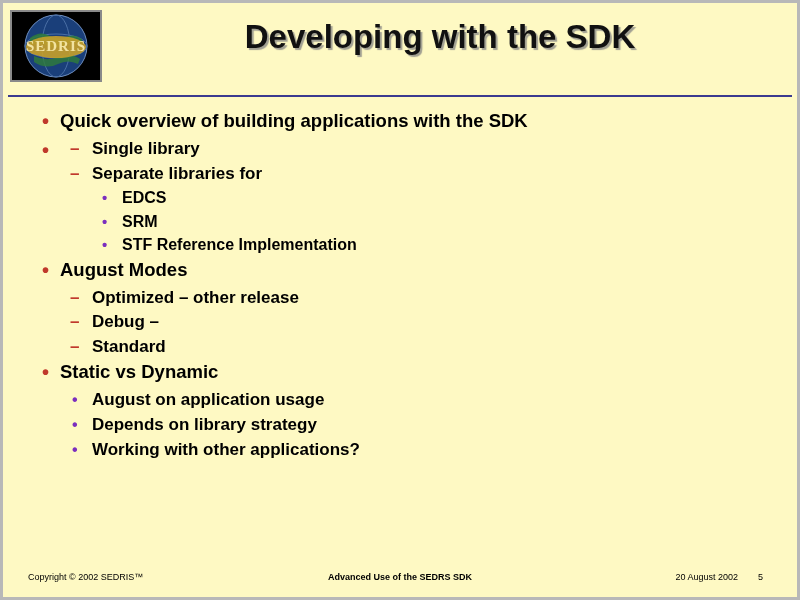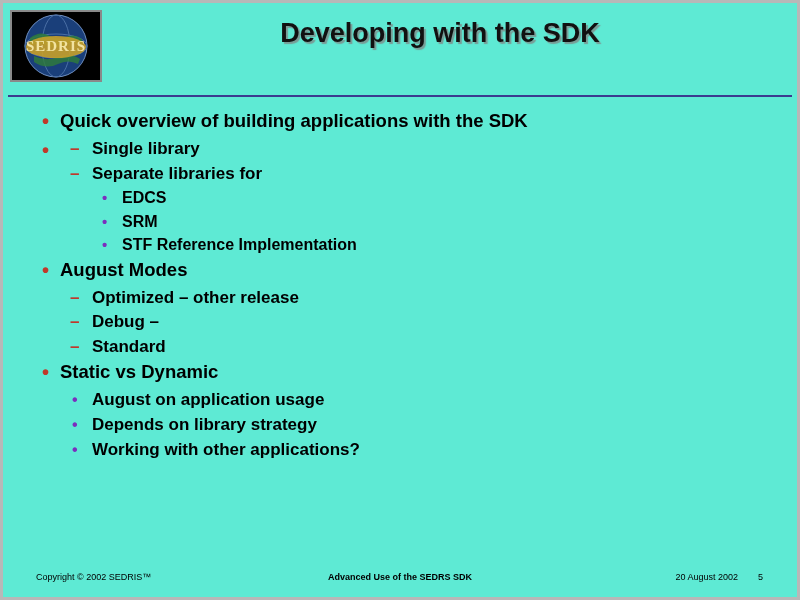--- a/index.html
+++ b/index.html
@@ -10,21 +10,21 @@
     width: 800px;
     height: 600px;
     background: #ffffff;
     font-family: "Liberation Sans", sans-serif;
     overflow: hidden;
   }
   .slide {
     position: relative;
     width: 800px;
     height: 600px;
-    background: #5eead4;
+    background: #fef9c3;
     box-sizing: border-box;
   }
   
   .frame-top, .frame-bottom, .frame-left, .frame-right {
     position: absolute;
     background: #b8b8b8;
   }
   .frame-top { left: 0; top: 0; width: 800px; height: 3px; }
   .frame-bottom { left: 0; bottom: 0; width: 800px; height: 3px; }
   .frame-left { left: 0; top: 0; width: 3px; height: 600px; }
@@ -44,21 +44,21 @@
   }
   .logo svg { display: block; }
 
   
   .title {
     position: absolute;
     left: 110px;
     top: 18px;
     width: 660px;
     text-align: center;
-    font-size: 27px;
+    font-size: 33px;
     font-weight: bold;
     color: #111111;
     letter-spacing: 0px;
     text-shadow: 2px 2px 1px rgba(130,130,130,0.75);
   }
 
   .title-rule {
     position: absolute;
     left: 8px;
     top: 95px;
@@ -171,21 +171,21 @@
     position: absolute;
     left: 0;
     bottom: 14px;
     width: 800px;
     height: 14px;
     font-size: 9px;
     color: #000000;
   }
   .footer .f-left {
     position: absolute;
-    left: 36px;
+    left: 28px;
     top: 0;
   }
   .footer .f-center {
     position: absolute;
     left: 0;
     top: 0;
     width: 800px;
     text-align: center;
     font-weight: bold;
   }

